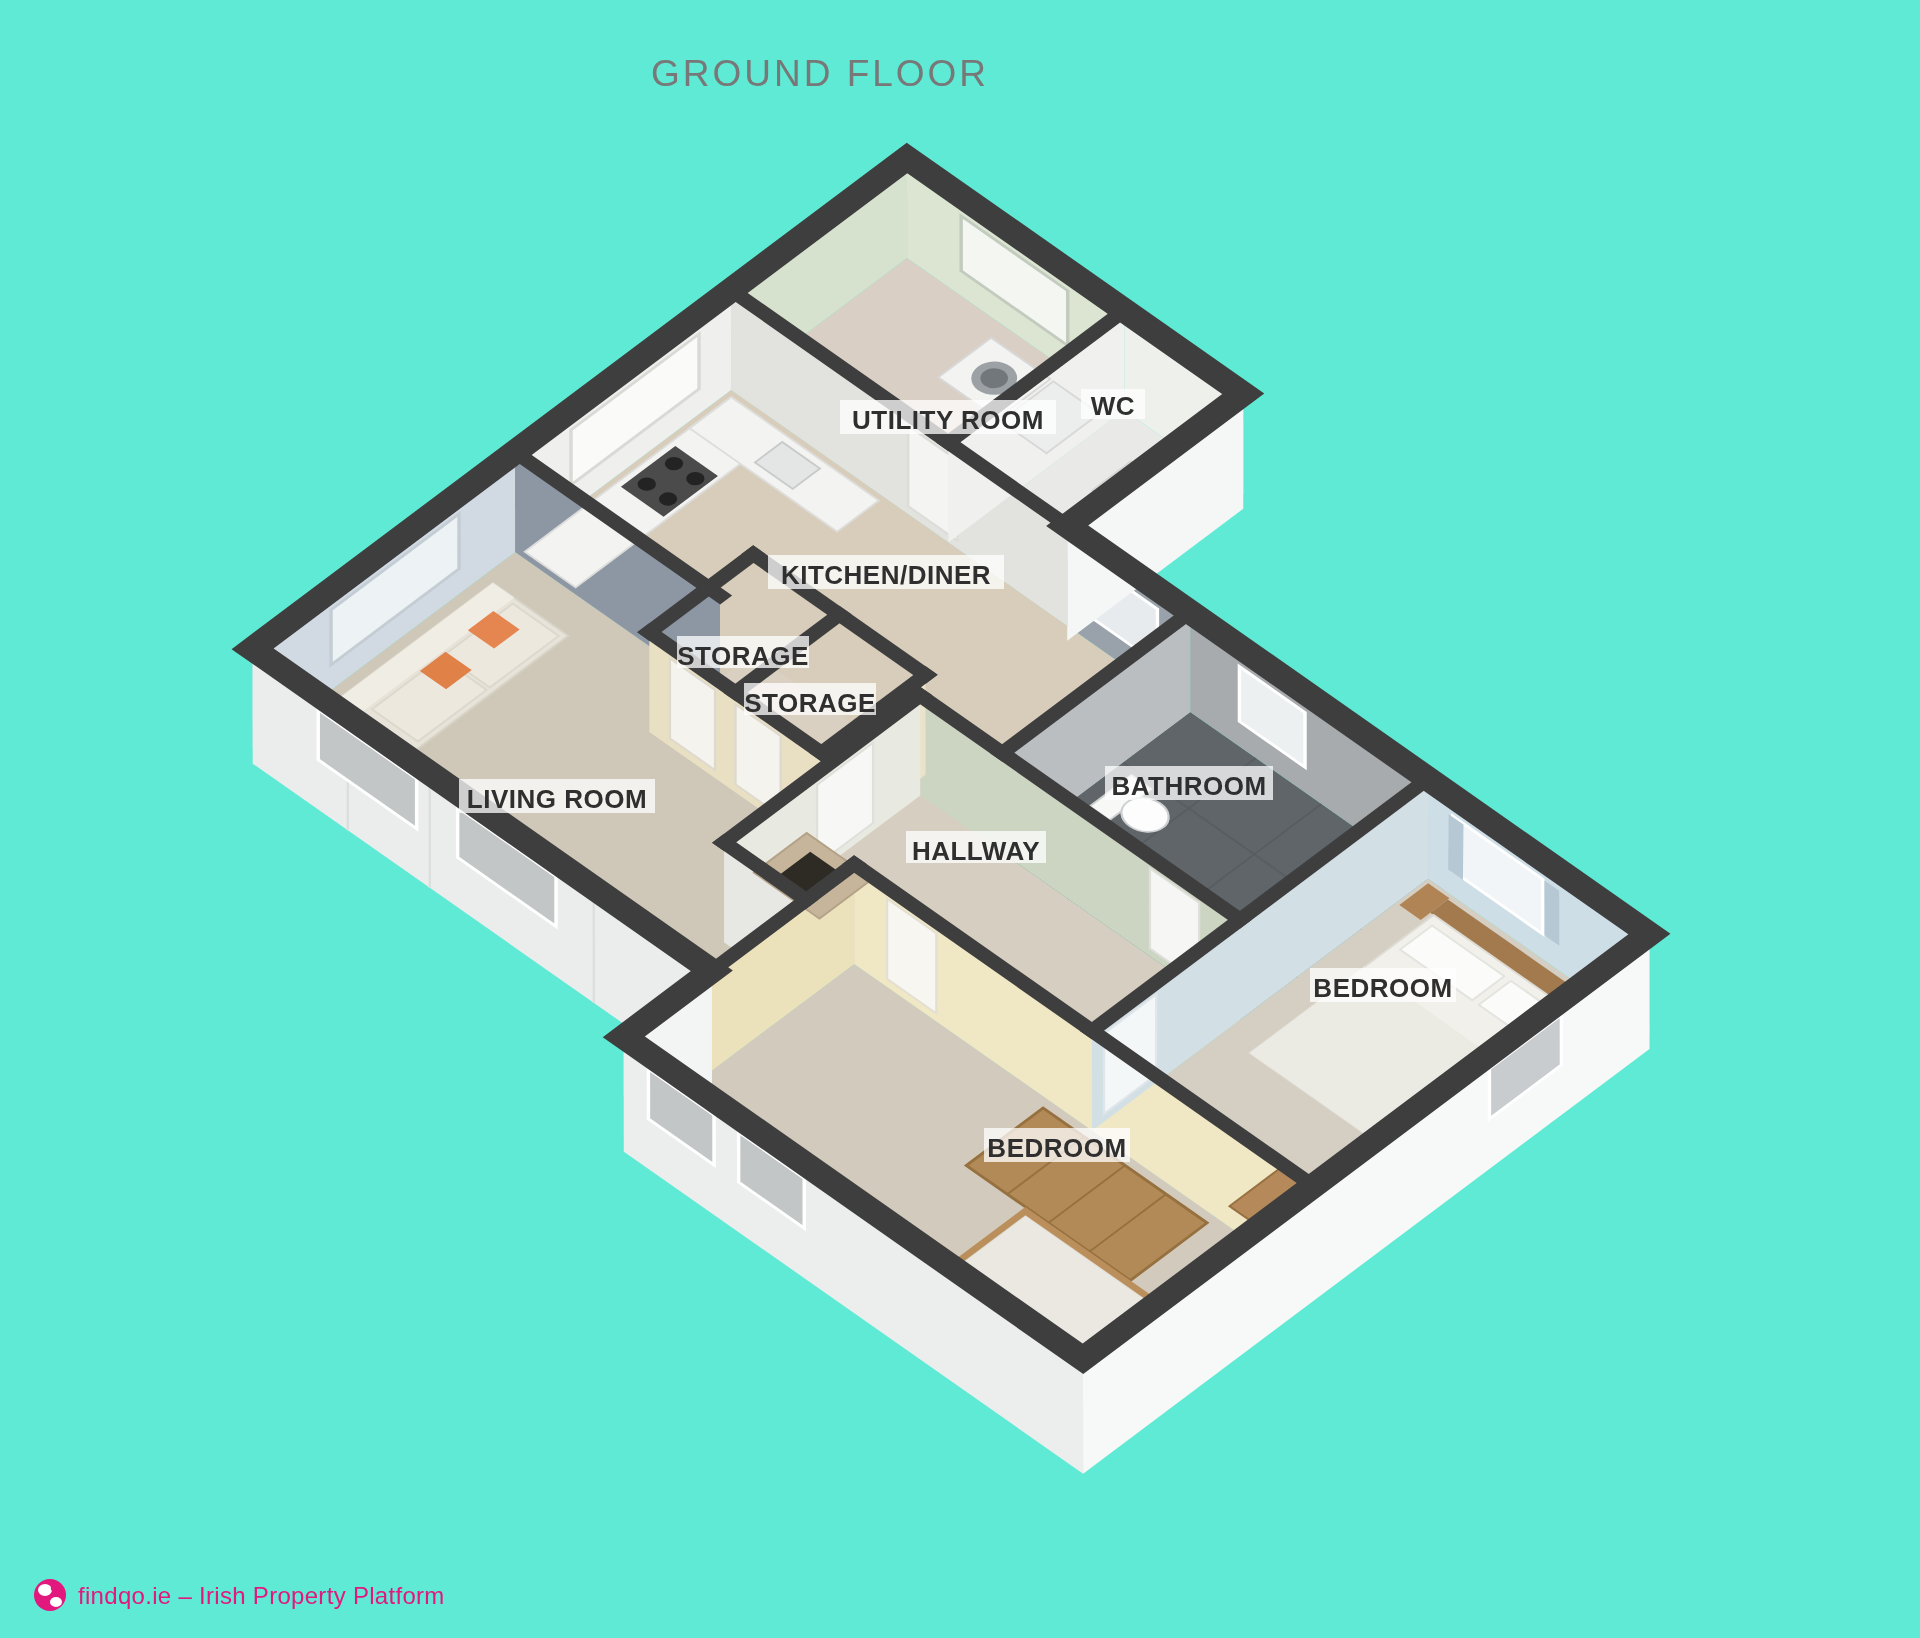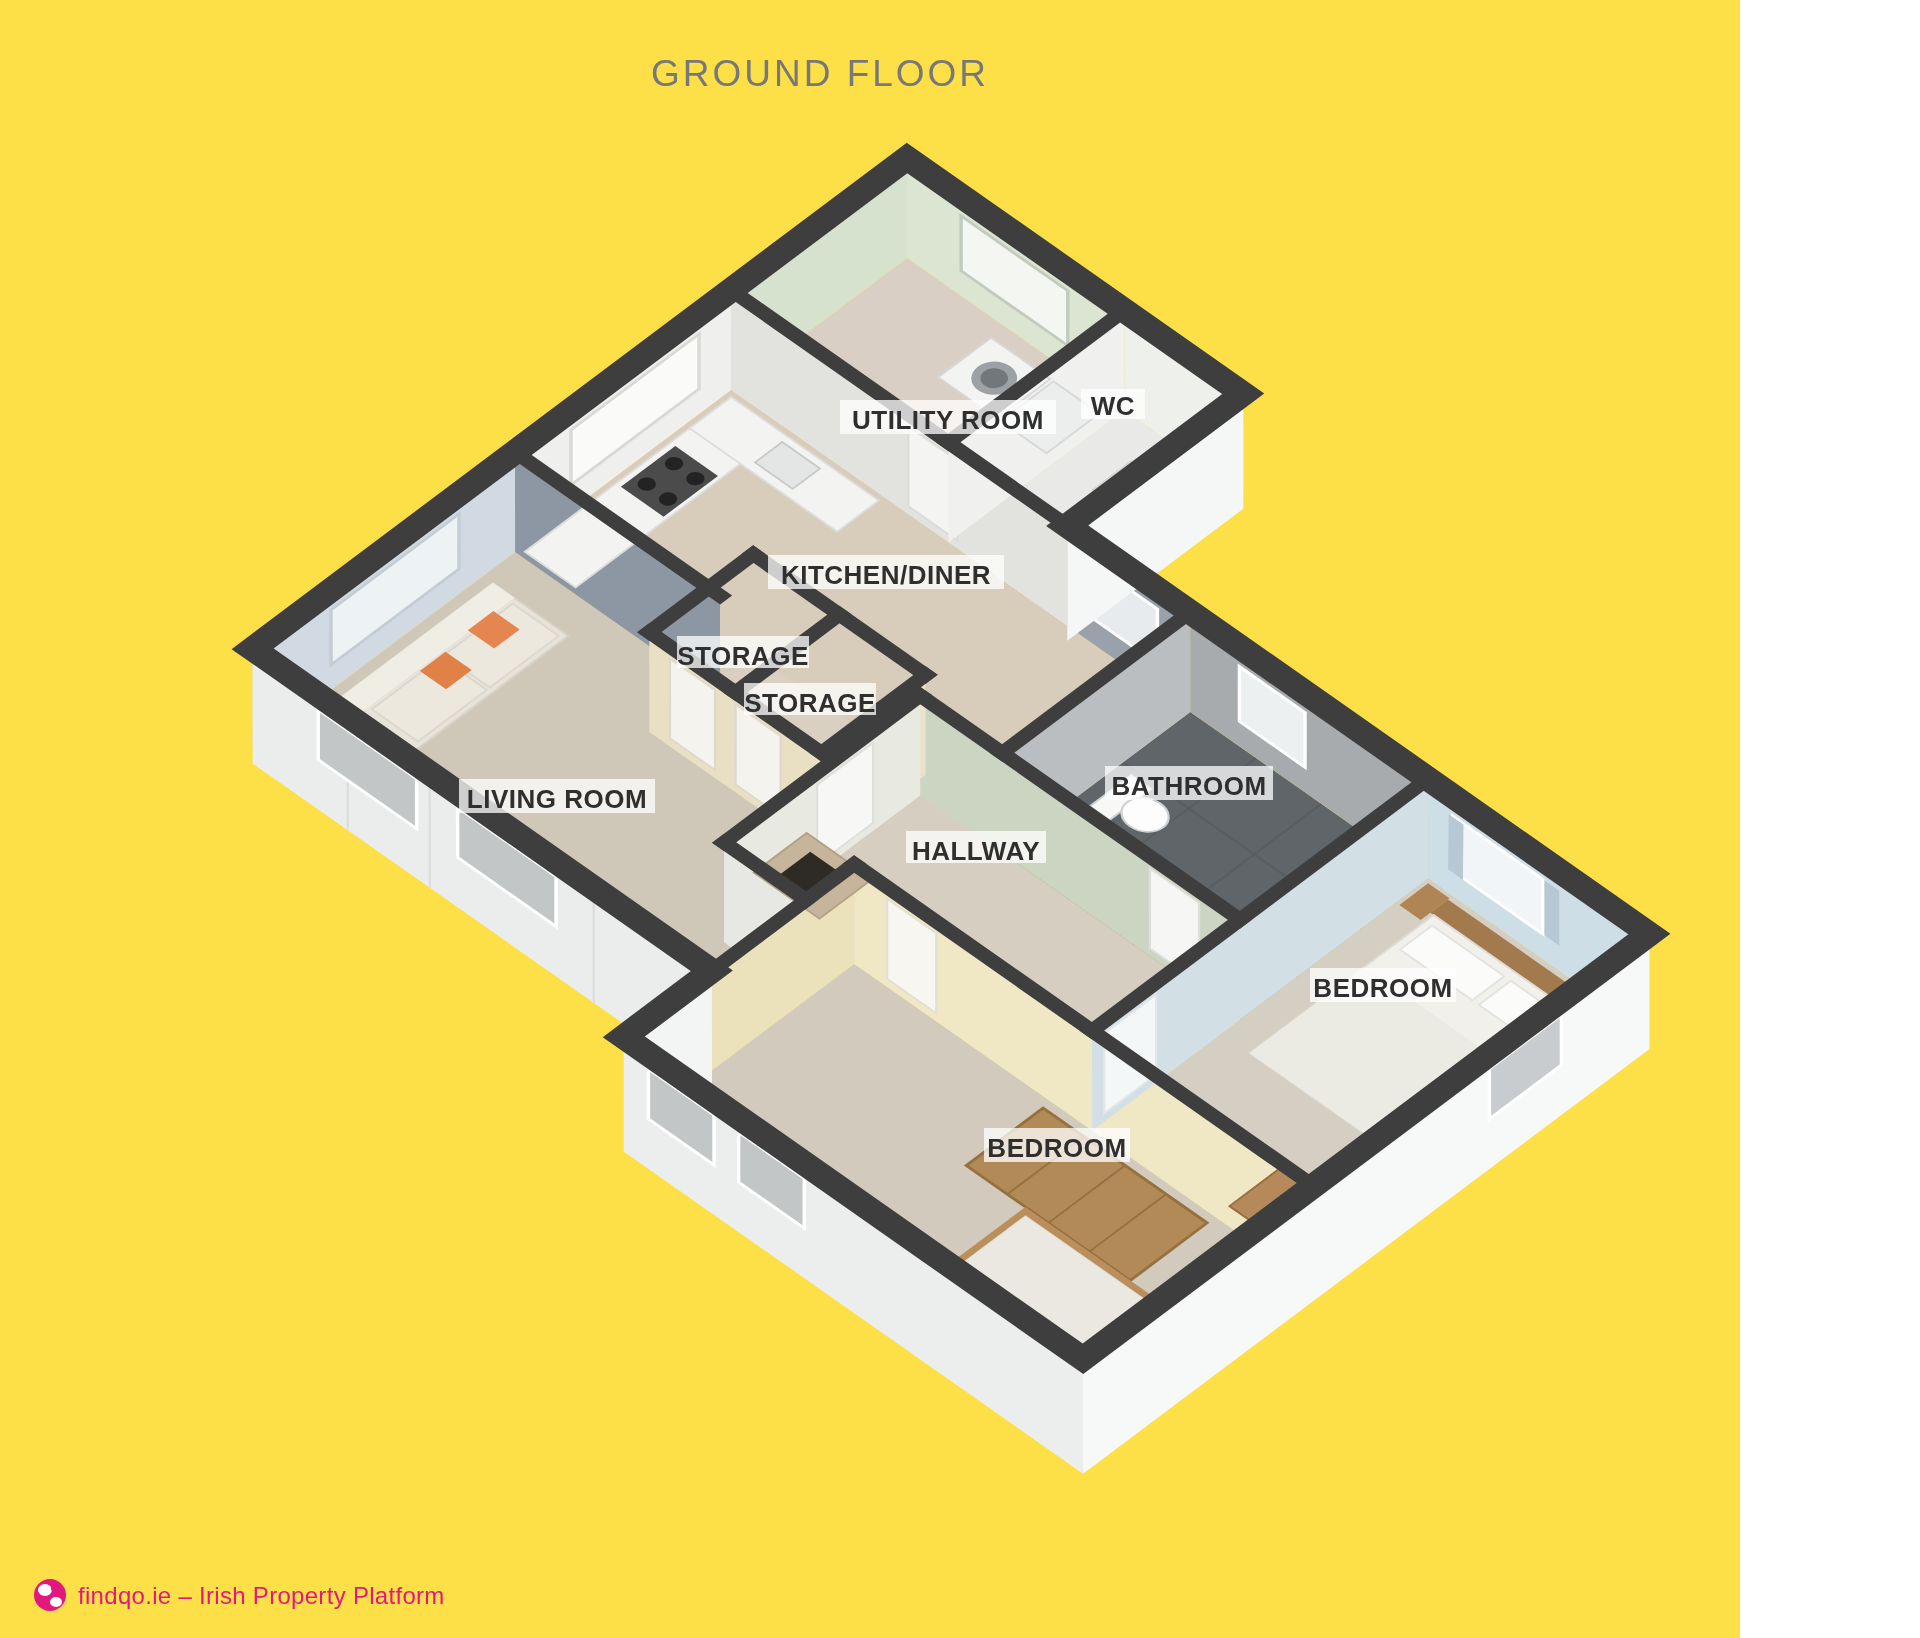--- a/index.html
+++ b/index.html
@@ -1,16 +1,16 @@
 <!DOCTYPE html>
 <html><head>
 <meta charset="utf-8">
 <style>
   html,body{margin:0;padding:0;background:#ffffff;font-family:"Liberation Sans",sans-serif;}
-  .stage{position:relative;width:1740px;height:1638px;background:#fde047;overflow:hidden;}
+  .stage{position:relative;width:1920px;height:1638px;background:#5eead4;overflow:hidden;}
   svg{display:block;}
   .title-text{font-family:"Liberation Sans",sans-serif;font-weight:500;letter-spacing:3px;}
   .label-text{font-family:"Liberation Sans",sans-serif;font-weight:bold;letter-spacing:.5px;}
   .brand-text{font-family:"Liberation Sans",sans-serif;font-weight:500;letter-spacing:.3px;}
 </style>
 </head>
 <body>
 
 <div class="stage">
 <svg width="1920" height="1638" viewBox="0 0 1920 1638" xmlns="http://www.w3.org/2000/svg">

